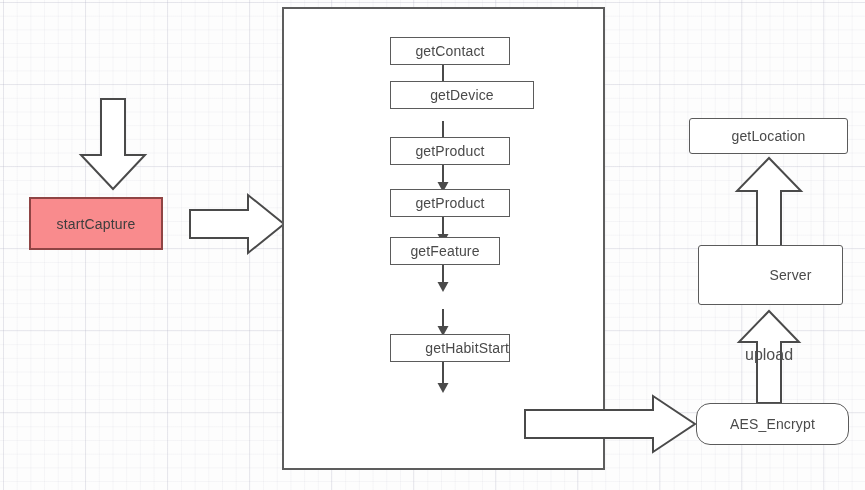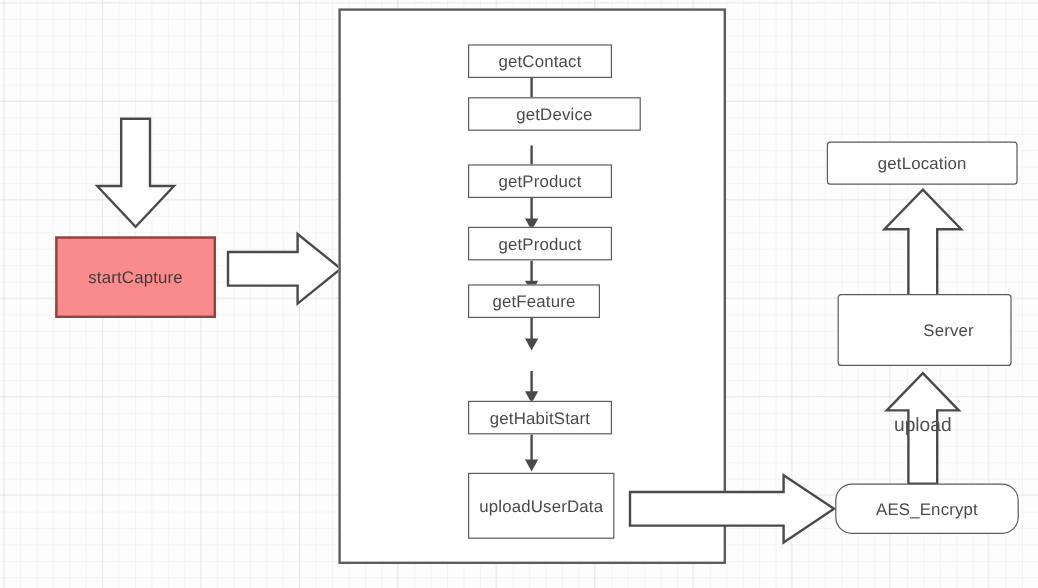--- a/index.html
+++ b/index.html
@@ -90,21 +90,21 @@
 
 <div id="canvas">
 
 
   <div class="block-arrow" style="left:79px; top:99px;">
     <svg width="68" height="92" viewBox="0 0 68 92">
       <polygon points="22,0 46,0 46,56 66,56 34,90 2,56 22,56" fill="#ffffff" stroke="#4a4a4a" stroke-width="2" stroke-linejoin="miter"></polygon>
     </svg>
   </div>
 
-  <div class="node highlight" style="left:46px; top:197px; width:134px; height:68px;">
+  <div class="node highlight" style="left:29px; top:197px; width:134px; height:53px;">
     <span>startCapture</span>
   </div>
 
   <div class="block-arrow" style="left:190px; top:193px;">
     <svg width="96" height="62" viewBox="0 0 96 62">
       <polygon points="0,17 58,17 58,2 94,31 58,60 58,45 0,45" fill="#ffffff" stroke="#4a4a4a" stroke-width="2" stroke-linejoin="miter"></polygon>
     </svg>
   </div>
 
   <div id="group-container"></div>
@@ -159,33 +159,30 @@
     </svg>
   </div>
 
   <div class="connector" style="left:436px; top:309px;">
     <svg width="14" height="28" viewBox="0 0 14 28">
       <line x1="7" y1="0" x2="7" y2="19" stroke="#4a4a4a" stroke-width="2"></line>
       <polygon points="1.5,17 12.5,17 7,27" fill="#4a4a4a"></polygon>
     </svg>
   </div>
 
-  <div class="node" style="left:390px; top:334px; width:120px; height:28px;">
+  <div class="node" style="left:390px; top:334px; width:120px; height:28px;justify-content:flex-end;">
     <span>getHabitStart</span>
   </div>
   <div class="connector" style="left:436px; top:362px;">
     <svg width="14" height="32" viewBox="0 0 14 32">
       <line x1="7" y1="0" x2="7" y2="23" stroke="#4a4a4a" stroke-width="2"></line>
       <polygon points="1.5,21 12.5,21 7,31" fill="#4a4a4a"></polygon>
     </svg>
   </div>
 
-  <div class="node" style="left:390px; top:394px; width:122px; height:55px;">
-    <span>uploadUserData</span>
-  </div>
 
   <div class="block-arrow" style="left:525px; top:395px;">
     <svg width="172" height="58" viewBox="0 0 172 58">
       <polygon points="0,15 128,15 128,1 170,29 128,57 128,43 0,43" fill="#ffffff" stroke="#4a4a4a" stroke-width="2" stroke-linejoin="miter"></polygon>
     </svg>
   </div>
 
   <div class="node rounded" style="left:689px; top:118px; width:159px; height:36px;">
     <span>getLocation</span>
   </div>

